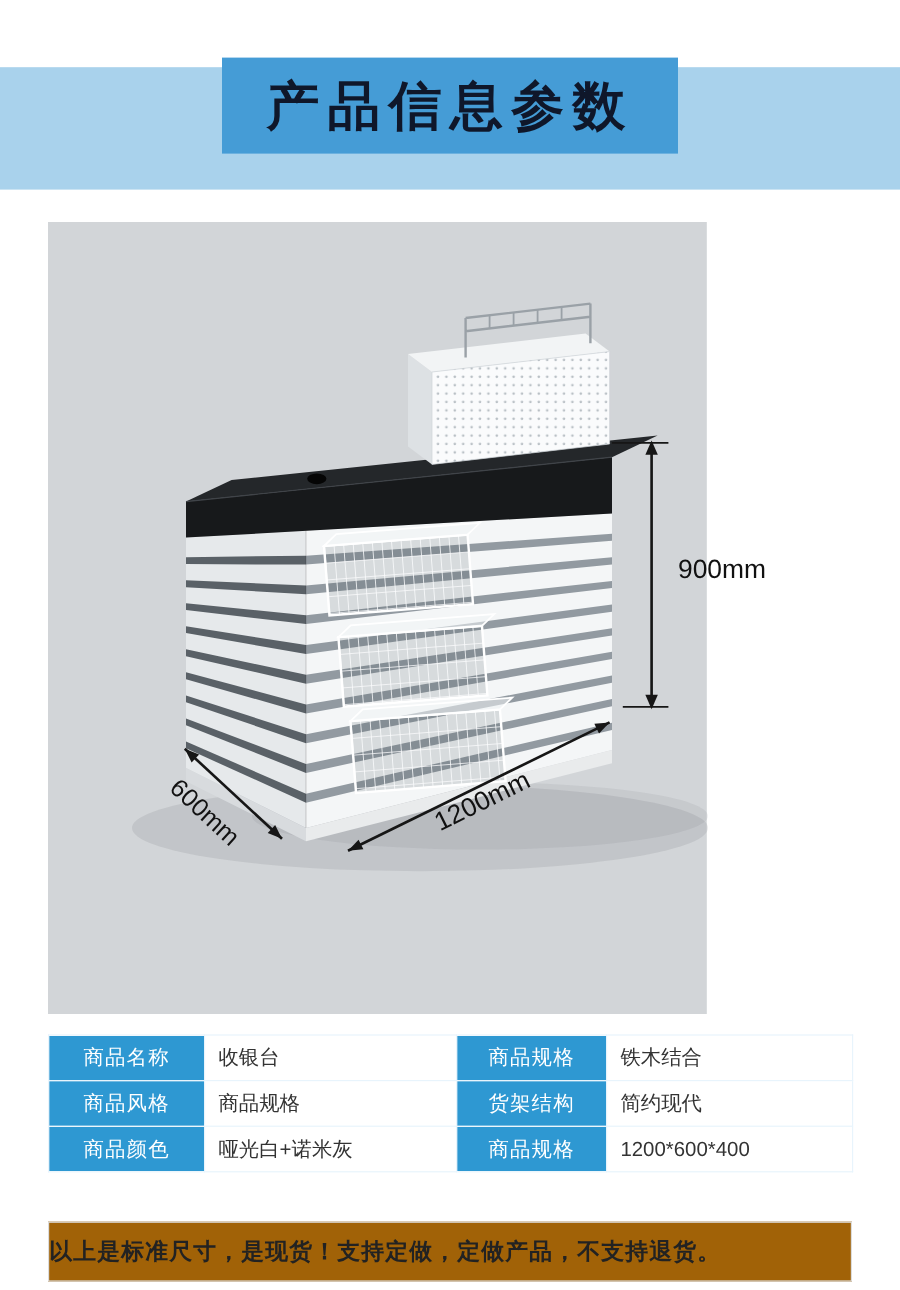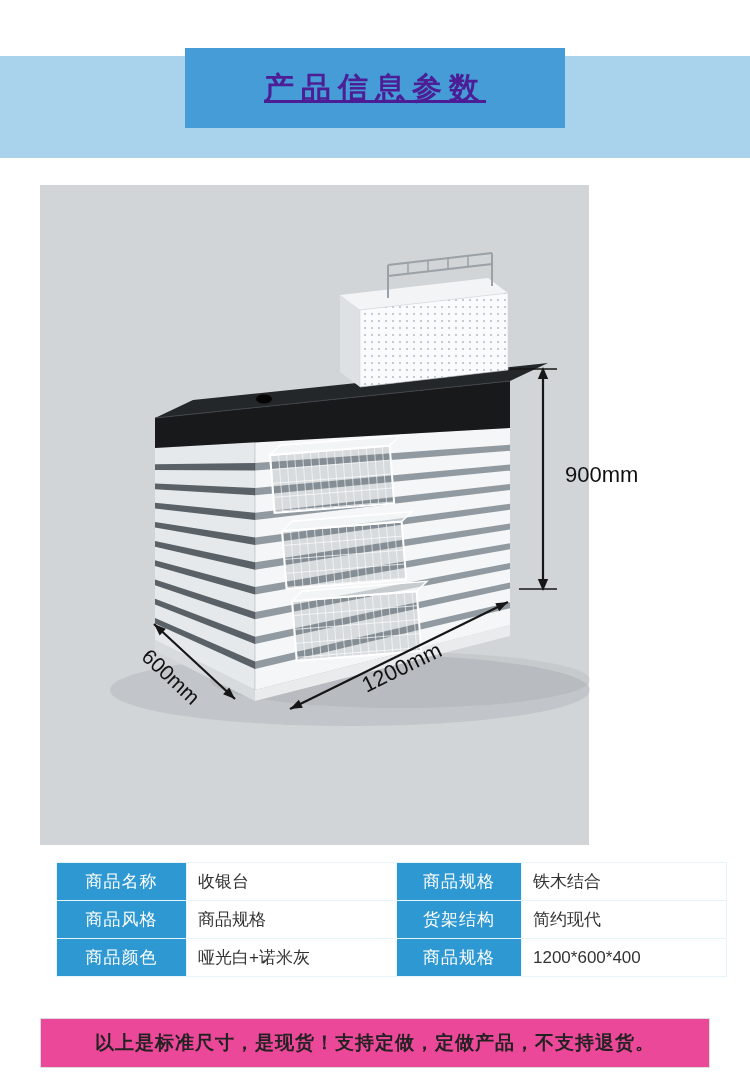--- a/index.html
+++ b/index.html
@@ -6,37 +6,37 @@
   .page{
     position:relative;width:750px;height:1075px;background:#ffffff;
     font-family:"Liberation Sans","DejaVu Sans",sans-serif;overflow:hidden;
   }
   
   .banner-band{position:absolute;top:56px;left:0;width:750px;height:102px;background:#a9d2ec;}
   .banner-box{
     position:absolute;top:-8px;left:185px;width:380px;height:80px;background:#459cd6;
     display:flex;align-items:center;justify-content:center;
   }
-  .banner-title{font-size:30px;font-weight:bold;color:#4c1d95;letter-spacing:7px;white-space:nowrap;text-decoration:underline;}
+  .banner-title{font-size:44px;font-weight:bold;color:#0f172a;letter-spacing:7px;white-space:nowrap;}
   
   .image-panel{position:absolute;top:185px;left:40px;width:549px;height:660px;background:#d2d5d8;}
   .image-panel svg{display:block;}
   svg text{font-family:"Liberation Sans","DejaVu Sans",sans-serif;fill:#111111;}
   
   .spec-table{
-    position:absolute;top:862px;left:56px;width:670px;
+    position:absolute;top:862px;left:40px;width:670px;
     border-collapse:collapse;table-layout:fixed;
   }
   .spec-table td{border:1px solid #e8f4fc;height:37px;font-size:17px;padding:0;overflow:hidden;white-space:nowrap;}
   .spec-table td.lbl{background:#2e98d2;color:#ffffff;text-align:center;letter-spacing:1px;}
   .spec-table td.val{background:#ffffff;color:#333333;text-align:left;padding-left:11px;}
   
   .note-box{
     position:absolute;top:1018px;left:40px;width:668px;height:48px;
-    border:1px solid #dcdcdc;display:flex;align-items:center;justify-content:center;background:#ec4899;
+    border:1px solid #dcdcdc;display:flex;align-items:center;justify-content:flex-start;background:#a16207;
   }
   .note-text{font-size:19px;font-weight:600;color:#222222;letter-spacing:1px;white-space:nowrap;}
 </style>
 </head>
 <body>
 
 <div class="page">
 
   <div class="banner-band">
     <div class="banner-box">

